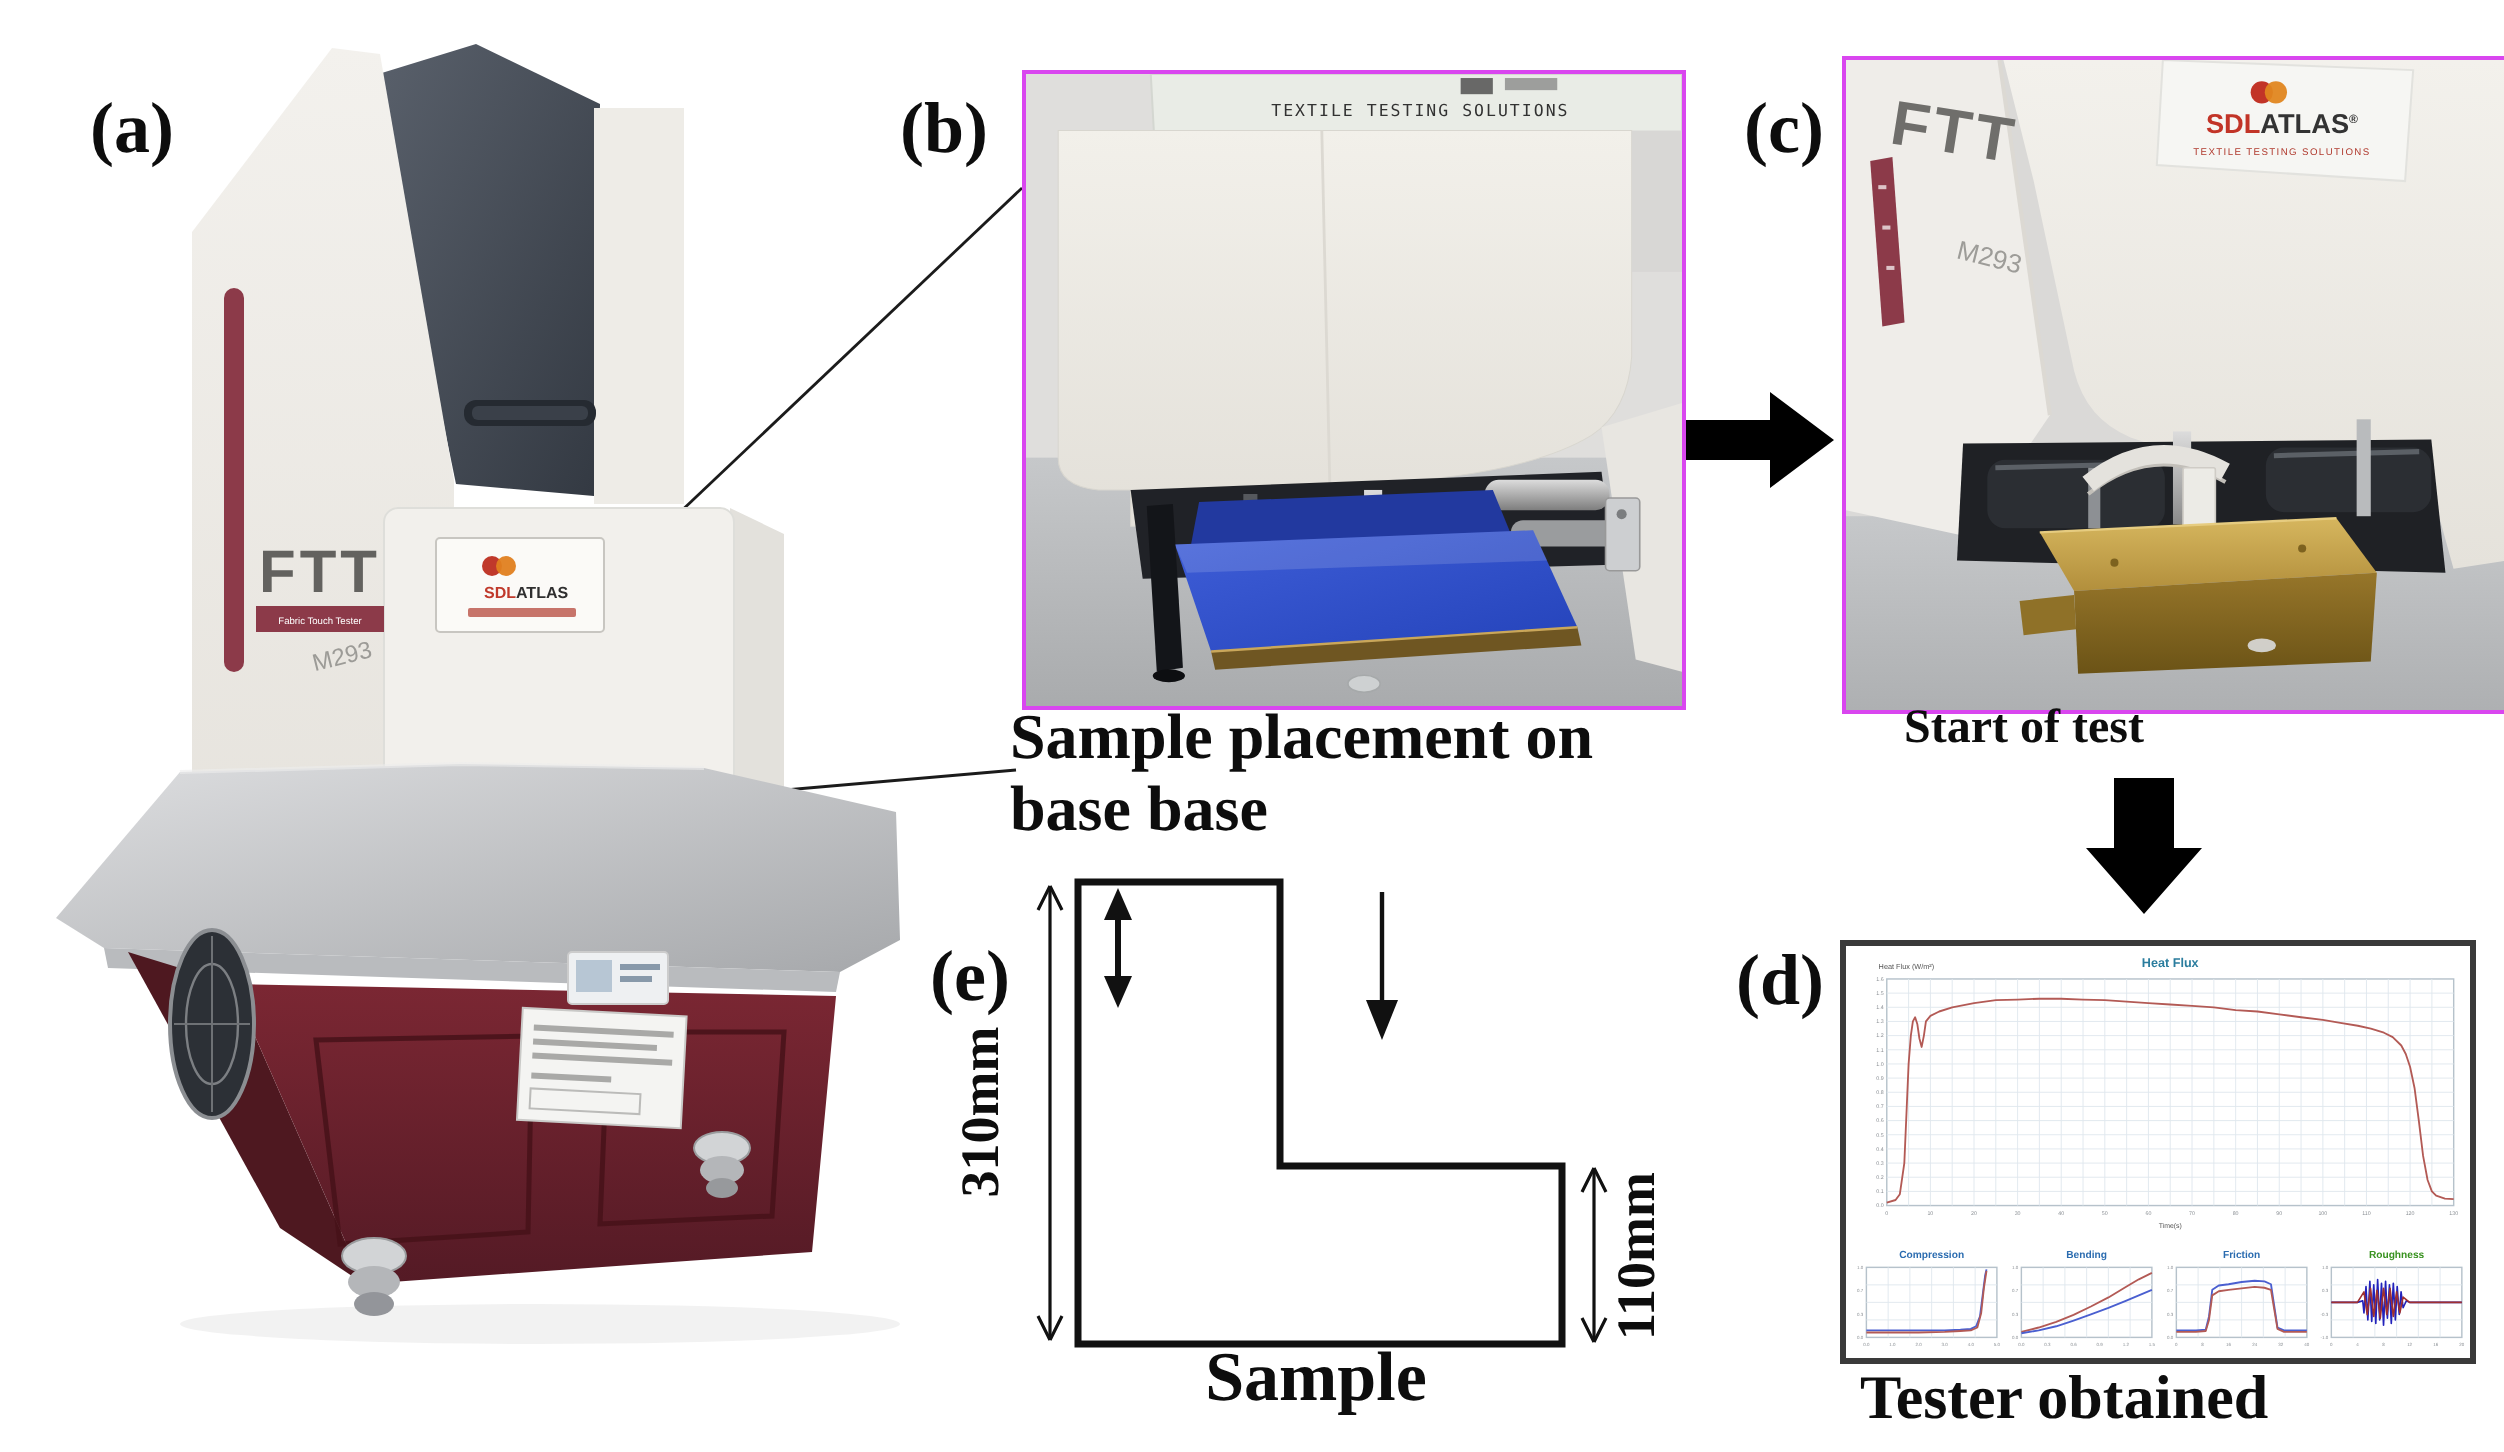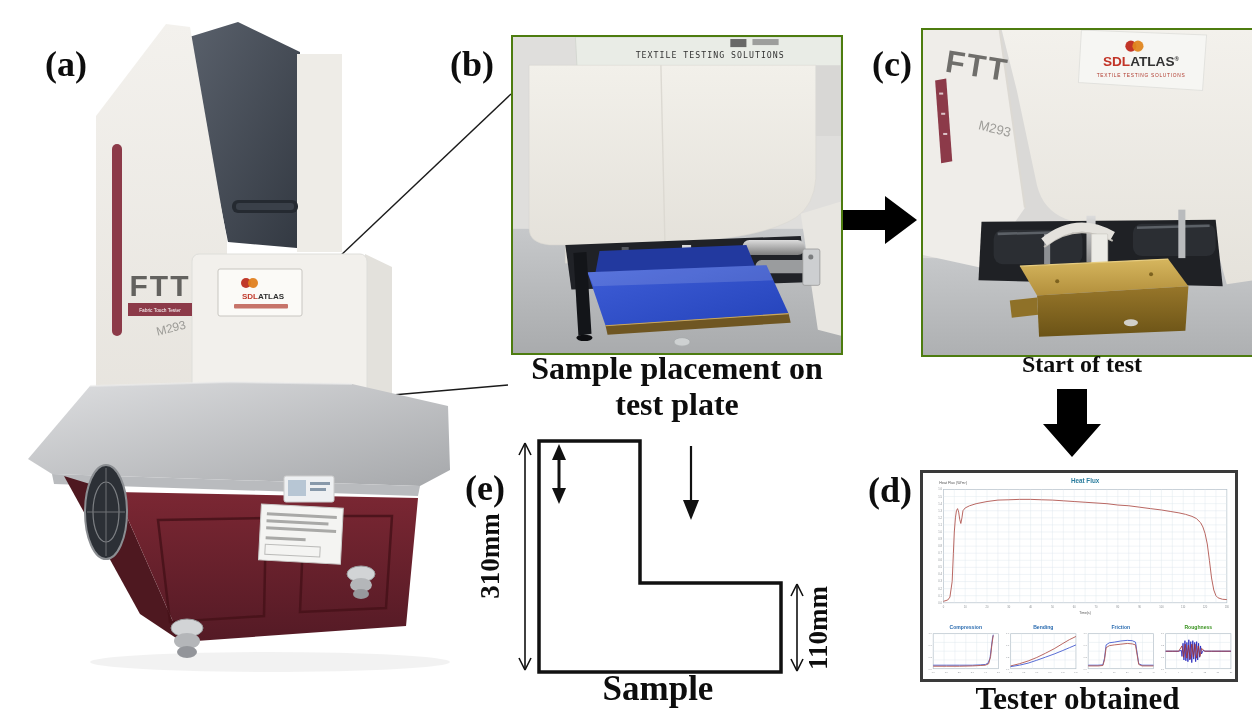--- a/index.html
+++ b/index.html
@@ -2,22 +2,22 @@
 <html><head>
 <meta charset="utf-8">
 <style>
   html,body{margin:0;padding:0;background:#fff}
   #canvas{position:relative;width:1252px;height:726px;background:#fff;overflow:hidden;
           font-family:"Liberation Sans",sans-serif}
   .abs{position:absolute}
   .plabel{position:absolute;font-family:"Liberation Serif",serif;font-weight:bold;
           font-size:36px;color:#0d0d0d;line-height:1}
   .cap{position:absolute;font-family:"Liberation Serif",serif;font-weight:bold;
-       color:#0d0d0d;text-align:center;line-height:1.13}
-  .photo{position:absolute;border:2px solid #4d7c0f;background:#d8d8d6}
+       color:#0d0d0d;text-align:left;line-height:1.13}
+  .photo{position:absolute;border:2px solid #d946ef;background:#d8d8d6}
   .photo svg{display:block;width:100%;height:100%}
   #panel-d{position:absolute;border:3px solid #3a3a3a;background:#fff}
   #panel-d svg{display:block;width:100%;height:100%}
   svg text{font-family:"Liberation Sans",sans-serif}
   .serif{font-family:"Liberation Serif",serif;font-weight:bold;fill:#0d0d0d}
   .mono{font-family:"DejaVu Sans Mono",monospace}
 </style>
 </head>
 <body>
 
@@ -187,21 +187,21 @@
         <polygon points="92,286 274,274 276,283 94,295" fill="#6f5622"></polygon>
         <path d="M92,286 L274,274" stroke="#caa75a" stroke-width="1.2"></path>
       </g>
       <polygon points="60,214 73,213 78,294 65,296" fill="#131519"></polygon>
       <ellipse cx="71" cy="298" rx="8" ry="3.2" fill="#0d0e11"></ellipse>
       <ellipse cx="168" cy="302" rx="8" ry="4.2" fill="#ced1d2" stroke="#a6a9aa" stroke-width="0.8"></ellipse>
     </svg>
   </div>
   <div class="cap" style="left:505px;top:350px;width:344px;font-size:32px">
     <div>Sample placement on</div>
-    <div>test plate</div>
+    <div>base base</div>
   </div>
 
   <svg class="abs" style="left:843px;top:193px" width="76" height="54" viewBox="0 0 76 54">
     <polygon points="0,17 42,17 42,3 74,27 42,51 42,37 0,37" fill="#000"></polygon>
   </svg>
 
   <div class="photo" id="panel-c" style="left:921px;top:28px;width:330px;height:325px">
     <svg viewBox="0 0 327 322" preserveAspectRatio="none">
       <defs>
         <linearGradient id="c-floor" x1="0" y1="0" x2="0" y2="1">

